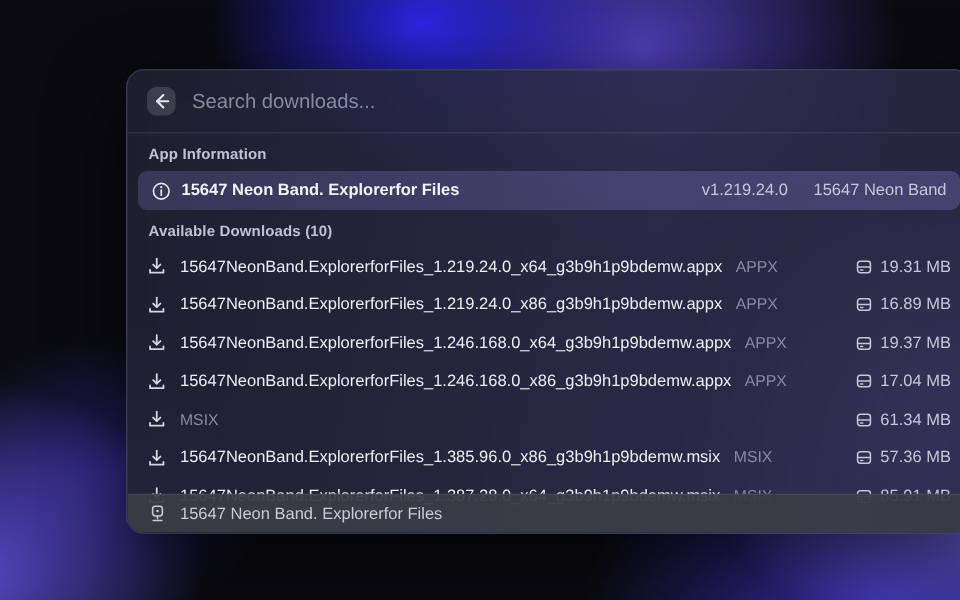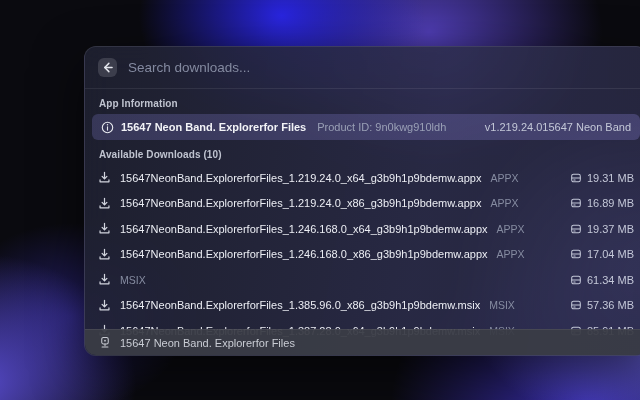--- a/index.html
+++ b/index.html
@@ -49,21 +49,21 @@
     padding:9px 14px 5px 14px; letter-spacing:0.1px;
   }
 
   .appinfo-row {
     margin:0 7px; height:26px; border-radius:6px;
     background:linear-gradient(90deg, rgba(116,112,182,0.30), rgba(126,118,198,0.34));
     display:flex; align-items:center; padding:0 9px; gap:7px; cursor:pointer;
   }
   .appinfo-title { font-size:11px; font-weight:700; color:#f2f3f7; white-space:nowrap; }
   .appinfo-pid   { font-size:11px; color:#9aa0b6; margin-left:4px; white-space:nowrap; }
-  .appinfo-right { margin-left:auto; display:flex; }
+  .appinfo-right { margin-left:auto; display:flex; gap:17px; }
   .appinfo-right span { font-size:11px; color:#c4c8d8; white-space:nowrap; }
 
   .dl-list { }
   .dl-row {
     height:25.5px; display:flex; align-items:center; gap:9px;
     padding:0 13px; cursor:pointer;text-align:center;
   }
   .dl-name { font-size:11px; color:#eceef4; white-space:nowrap; }
   .dl-type { font-size:10.5px; color:#868ca1; white-space:nowrap; }
   .dl-size-wrap { margin-left:auto; display:flex; align-items:center; gap:5px; }
@@ -97,21 +97,20 @@
 
   <div class="section-label">App Information</div>
 
   <div class="appinfo-row">
     <svg class="icon" width="13" height="13" viewBox="0 0 14 14" fill="none" stroke="#e6e8ee" stroke-width="1.2">
       <circle cx="7" cy="7" r="5.6"></circle>
       <line x1="7" y1="6.2" x2="7" y2="9.8" stroke-linecap="round"></line>
       <circle cx="7" cy="4.1" r="0.8" fill="#e6e8ee" stroke="none"></circle>
     </svg>
     <span class="appinfo-title">15647 Neon Band. Explorerfor Files</span>
-    <span class="appinfo-pid">Product ID: 9n0kwg910ldh</span>
     <span class="appinfo-right">
       <span>v1.219.24.0</span>
       <span>15647 Neon Band</span>
     </span>
   </div>
 
   <div class="section-label">Available Downloads (10)</div>
 
   <div class="dl-list">
     <div class="dl-row">

